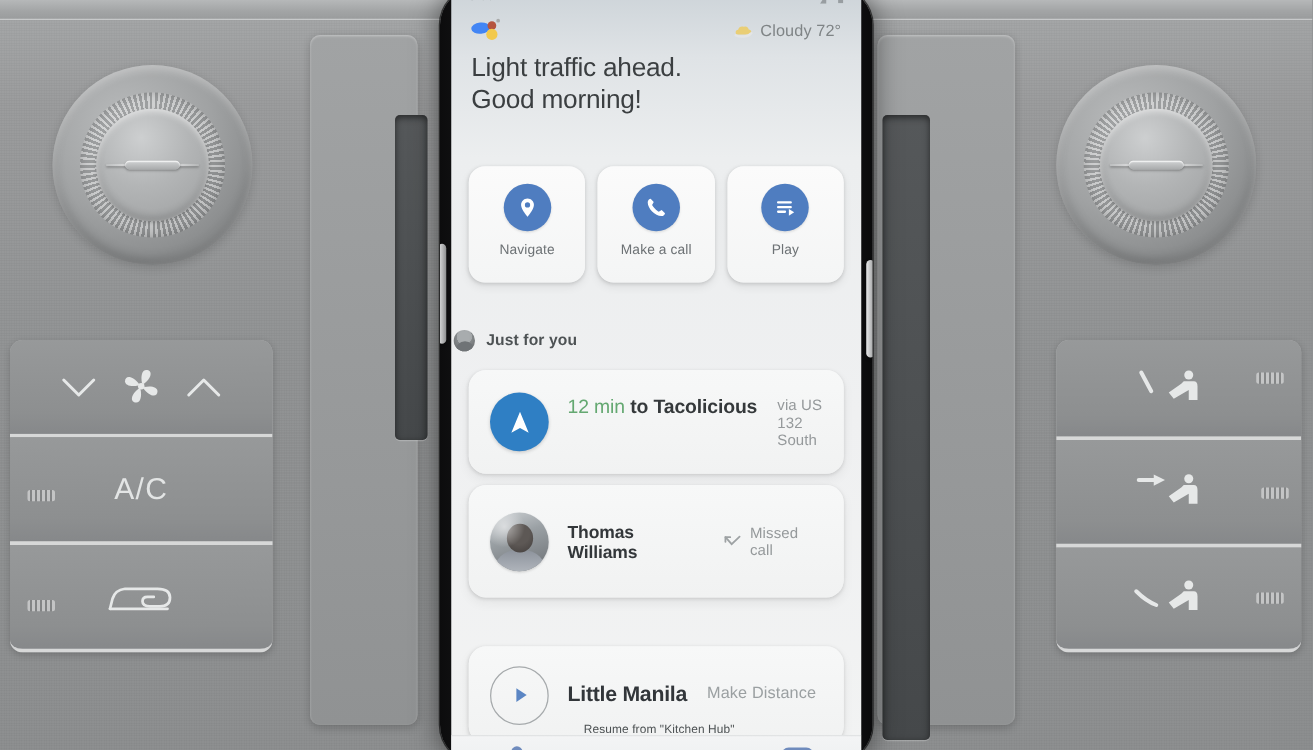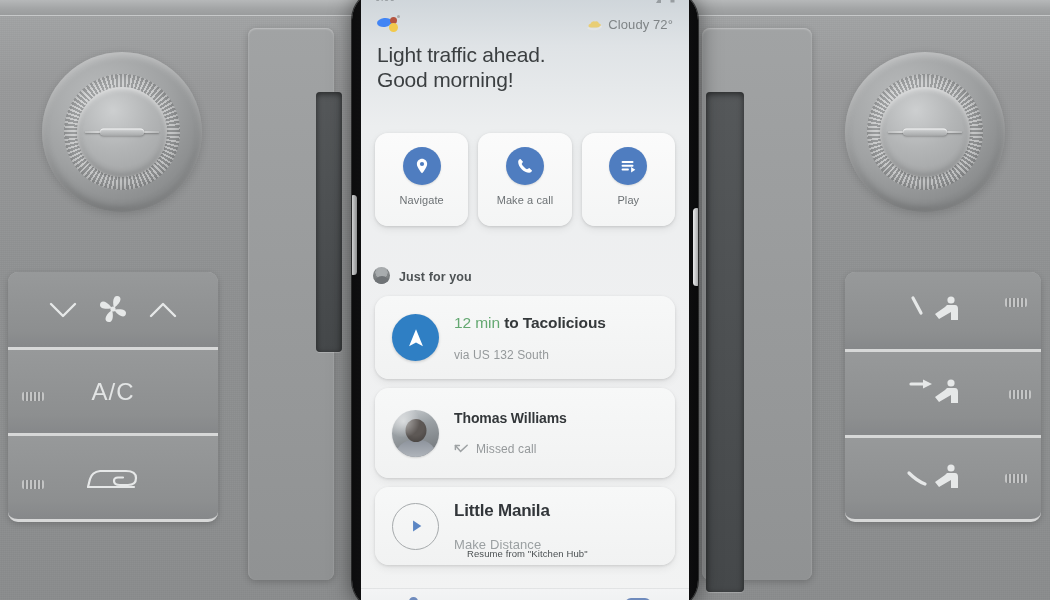--- a/index.html
+++ b/index.html
@@ -167,21 +167,21 @@
     width:38px; height:38px; border-radius:50%;
     background:#4f7dc0;
     display:flex; align-items:center; justify-content:center;
     box-shadow:0 1px 2px rgba(0,0,0,.12);
   }
   .act-label { margin-top:9px; font-size:11px; color:#6d7275; letter-spacing:.1px; }
 
   
   #jfy {
     position:absolute; left:0; right:0; top:270px;
-    display:flex; align-items:flex-end; gap:9px; padding:0 12px;
+    display:flex; align-items:center; gap:9px; padding:0 2px;
     height:24px;
   }
   .jfy-avatar {
     width:17px; height:17px; border-radius:50%;
     background:radial-gradient(circle at 50% 32%, #a8acae 0 42%, #888c8e 43% 100%);
     box-shadow:inset 0 -3px 4px rgba(0,0,0,.18);
     position:relative; overflow:hidden;
   }
   .jfy-avatar::after {
     content:''; position:absolute; left:50%; bottom:-1px; width:15px; height:9px;
@@ -192,21 +192,21 @@
   
   .feed-card {
     position:absolute; left:14px; right:14px;
     border-radius:14px;
     background:linear-gradient(180deg,#f7f8f8,#f1f2f2);
     box-shadow:0 1px 3px rgba(0,0,0,.12), 0 4px 9px rgba(0,0,0,.06);
     display:flex; align-items:center; gap:15px; padding:0 17px;
   }
   #card-nav  { top:306px; height:83px; }
   #card-call { top:398px; height:90px; }
-  #card-play { top:497px; height:78px; }
+  #card-play { top:527px; height:78px; }
 
   .card-icon { flex:0 0 auto; width:47px; height:47px; border-radius:50%;
     display:flex; align-items:center; justify-content:center; }
   .nav-icon { background:#2f7fc4; box-shadow:0 1px 3px rgba(0,0,0,.18); }
   .play-icon { background:transparent; border:1.6px solid #a6aaac; }
 
   .contact-photo {
     flex:0 0 auto; width:47px; height:47px; border-radius:50%; overflow:hidden;
     background:linear-gradient(160deg,#cfd3d6 0%, #9aa0a4 40%, #6c7074 100%);
     position:relative; box-shadow:0 1px 2px rgba(0,0,0,.15);
@@ -219,21 +219,21 @@
   .contact-photo .cp-body {
     position:absolute; left:50%; bottom:-5px; width:42px; height:22px;
     transform:translateX(-50%); border-radius:18px 18px 0 0;
     background:linear-gradient(180deg,#8d939c,#b9bec4);
   }
   .contact-photo .cp-shine {
     position:absolute; left:-10%; top:-10%; width:70%; height:70%;
     background:radial-gradient(circle, rgba(255,255,255,.55), rgba(255,255,255,0) 70%);
   }
 
-  .card-text { display:flex; flex-direction:column; gap:16px; min-width:0; }
+  .card-text { display:flex; flex-direction:row; gap:16px; min-width:0; }
   .card-title { font-size:15.5px; color:#35393b; letter-spacing:-.1px; white-space:nowrap; }
   .card-title .eta { color:#64a871; }
   .card-title .strong { font-weight:bold; }
   .card-sub { font-size:12px; color:#95999b; display:flex; align-items:center; gap:7px; letter-spacing:.1px; }
   .card-name { font-size:14px; color:#33373a; font-weight:bold; letter-spacing:-.1px; }
   .play-title { font-size:17px; color:#32363a; font-weight:bold; letter-spacing:-.2px; }
   .play-sub { font-size:13px; color:#9ba0a2; letter-spacing:.1px; }
   .resume-chip {
     position:absolute; left:92px; bottom:6px;
     font-size:9.5px; color:#4b5052; letter-spacing:.1px;

